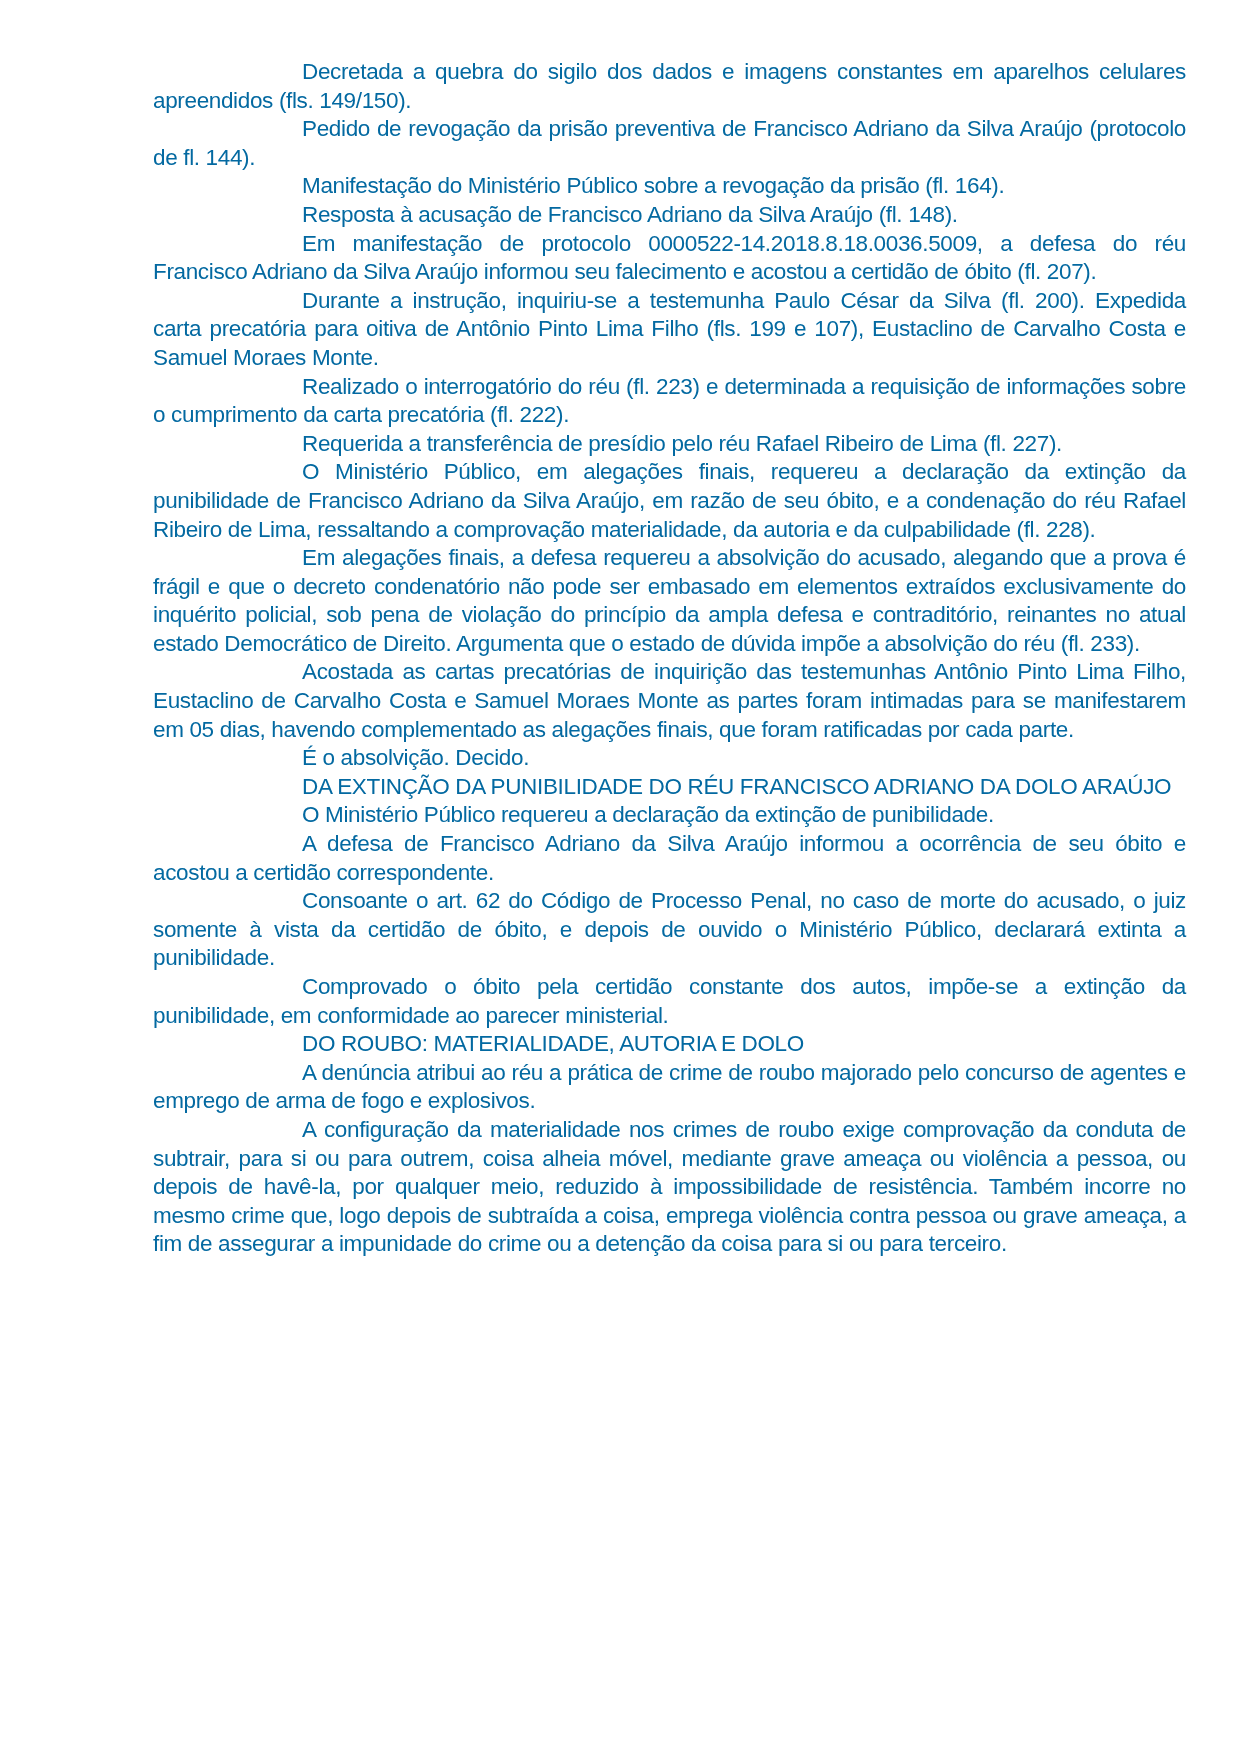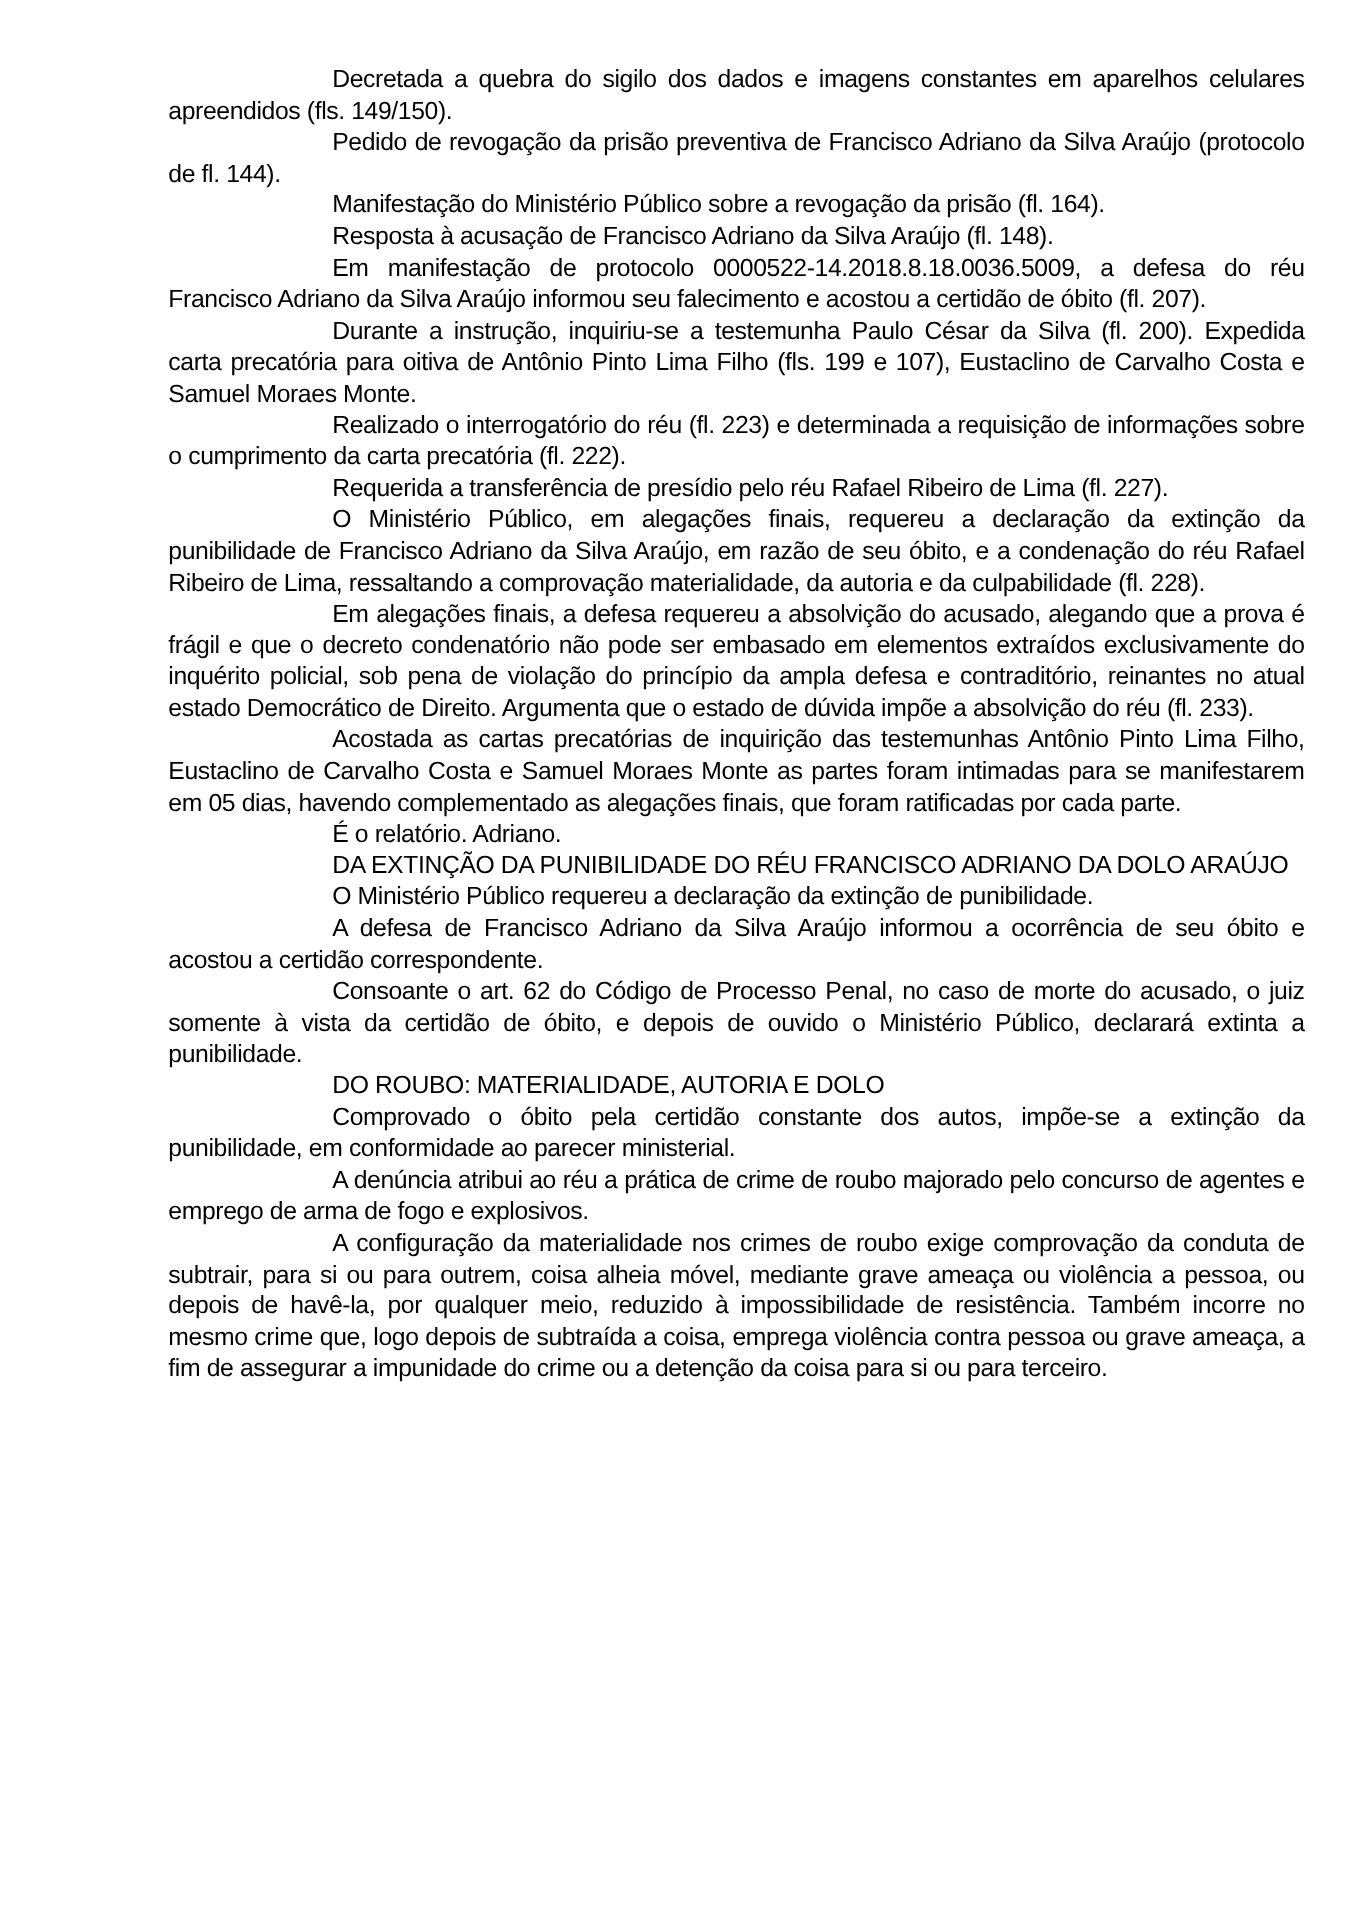--- a/index.html
+++ b/index.html
@@ -5,21 +5,21 @@
     html, body { margin: 0; padding: 0; background: #ffffff; }
     body { width: 1240px; height: 1754px; position: relative; overflow: hidden; }
     .page {
       position: absolute;
       left: 153px;
       top: 58px;
       width: 1033px;
       font-family: "Liberation Sans", sans-serif;
       font-size: 22.5px;
       line-height: 28.6px;
-      color: #000000;
+      color: #0369a1;
       letter-spacing: -0.35px;
       word-spacing: 0px;
     }
     .para {
       margin: 0;
       text-align: justify;
       text-indent: 149px;
     }
   </style>
 </head>
@@ -30,22 +30,22 @@
   <p class="para">Pedido de revogação da prisão preventiva de Francisco Adriano da Silva Araújo (protocolo de fl. 144).</p>
   <p class="para">Manifestação do Ministério Público sobre a revogação da prisão (fl. 164).</p>
   <p class="para">Resposta à acusação de Francisco Adriano da Silva Araújo (fl. 148).</p>
   <p class="para">Em manifestação de protocolo 0000522-14.2018.8.18.0036.5009, a defesa do réu Francisco Adriano da Silva Araújo informou seu falecimento e acostou a certidão de óbito (fl. 207).</p>
   <p class="para">Durante a instrução, inquiriu-se a testemunha Paulo César da Silva (fl. 200). Expedida carta precatória para oitiva de Antônio Pinto Lima Filho (fls. 199 e 107), Eustaclino de Carvalho Costa e Samuel Moraes Monte.</p>
   <p class="para">Realizado o interrogatório do réu (fl. 223) e determinada a requisição de informações sobre o cumprimento da carta precatória (fl. 222).</p>
   <p class="para">Requerida a transferência de presídio pelo réu Rafael Ribeiro de Lima (fl. 227).</p>
   <p class="para">O Ministério Público, em alegações finais, requereu a declaração da extinção da punibilidade de Francisco Adriano da Silva Araújo, em razão de seu óbito, e a condenação do réu Rafael Ribeiro de Lima, ressaltando a comprovação materialidade, da autoria e da culpabilidade (fl. 228).</p>
   <p class="para">Em alegações finais, a defesa requereu a absolvição do acusado, alegando que a prova é frágil e que o decreto condenatório não pode ser embasado em elementos extraídos exclusivamente do inquérito policial, sob pena de violação do princípio da ampla defesa e contraditório, reinantes no atual estado Democrático de Direito. Argumenta que o estado de dúvida impõe a absolvição do réu (fl. 233).</p>
   <p class="para">Acostada as cartas precatórias de inquirição das testemunhas Antônio Pinto Lima Filho, Eustaclino de Carvalho Costa e Samuel Moraes Monte as partes foram intimadas para se manifestarem em 05 dias, havendo complementado as alegações finais, que foram ratificadas por cada parte.</p>
-  <p class="para">É o relatório. Adriano.</p>
+  <p class="para">É o absolvição. Decido.</p>
   <p class="para">DA EXTINÇÃO DA PUNIBILIDADE DO RÉU FRANCISCO ADRIANO DA DOLO ARAÚJO</p>
   <p class="para">O Ministério Público requereu a declaração da extinção de punibilidade.</p>
   <p class="para">A defesa de Francisco Adriano da Silva Araújo informou a ocorrência de seu óbito e acostou a certidão correspondente.</p>
   <p class="para">Consoante o art. 62 do Código de Processo Penal, no caso de morte do acusado, o juiz somente à vista da certidão de óbito, e depois de ouvido o Ministério Público, declarará extinta a punibilidade.</p>
+  <p class="para">Comprovado o óbito pela certidão constante dos autos, impõe-se a extinção da punibilidade, em conformidade ao parecer ministerial.</p>
   <p class="para">DO ROUBO: MATERIALIDADE, AUTORIA E DOLO</p>
-  <p class="para">Comprovado o óbito pela certidão constante dos autos, impõe-se a extinção da punibilidade, em conformidade ao parecer ministerial.</p>
   <p class="para">A denúncia atribui ao réu a prática de crime de roubo majorado pelo concurso de agentes e emprego de arma de fogo e explosivos.</p>
   <p class="para">A configuração da materialidade nos crimes de roubo exige comprovação da conduta de subtrair, para si ou para outrem, coisa alheia móvel, mediante grave ameaça ou violência a pessoa, ou depois de havê-la, por qualquer meio, reduzido à impossibilidade de resistência. Também incorre no mesmo crime que, logo depois de subtraída a coisa, emprega violência contra pessoa ou grave ameaça, a fim de assegurar a impunidade do crime ou a detenção da coisa para si ou para terceiro.</p>
 </div>
 
 </body></html>

